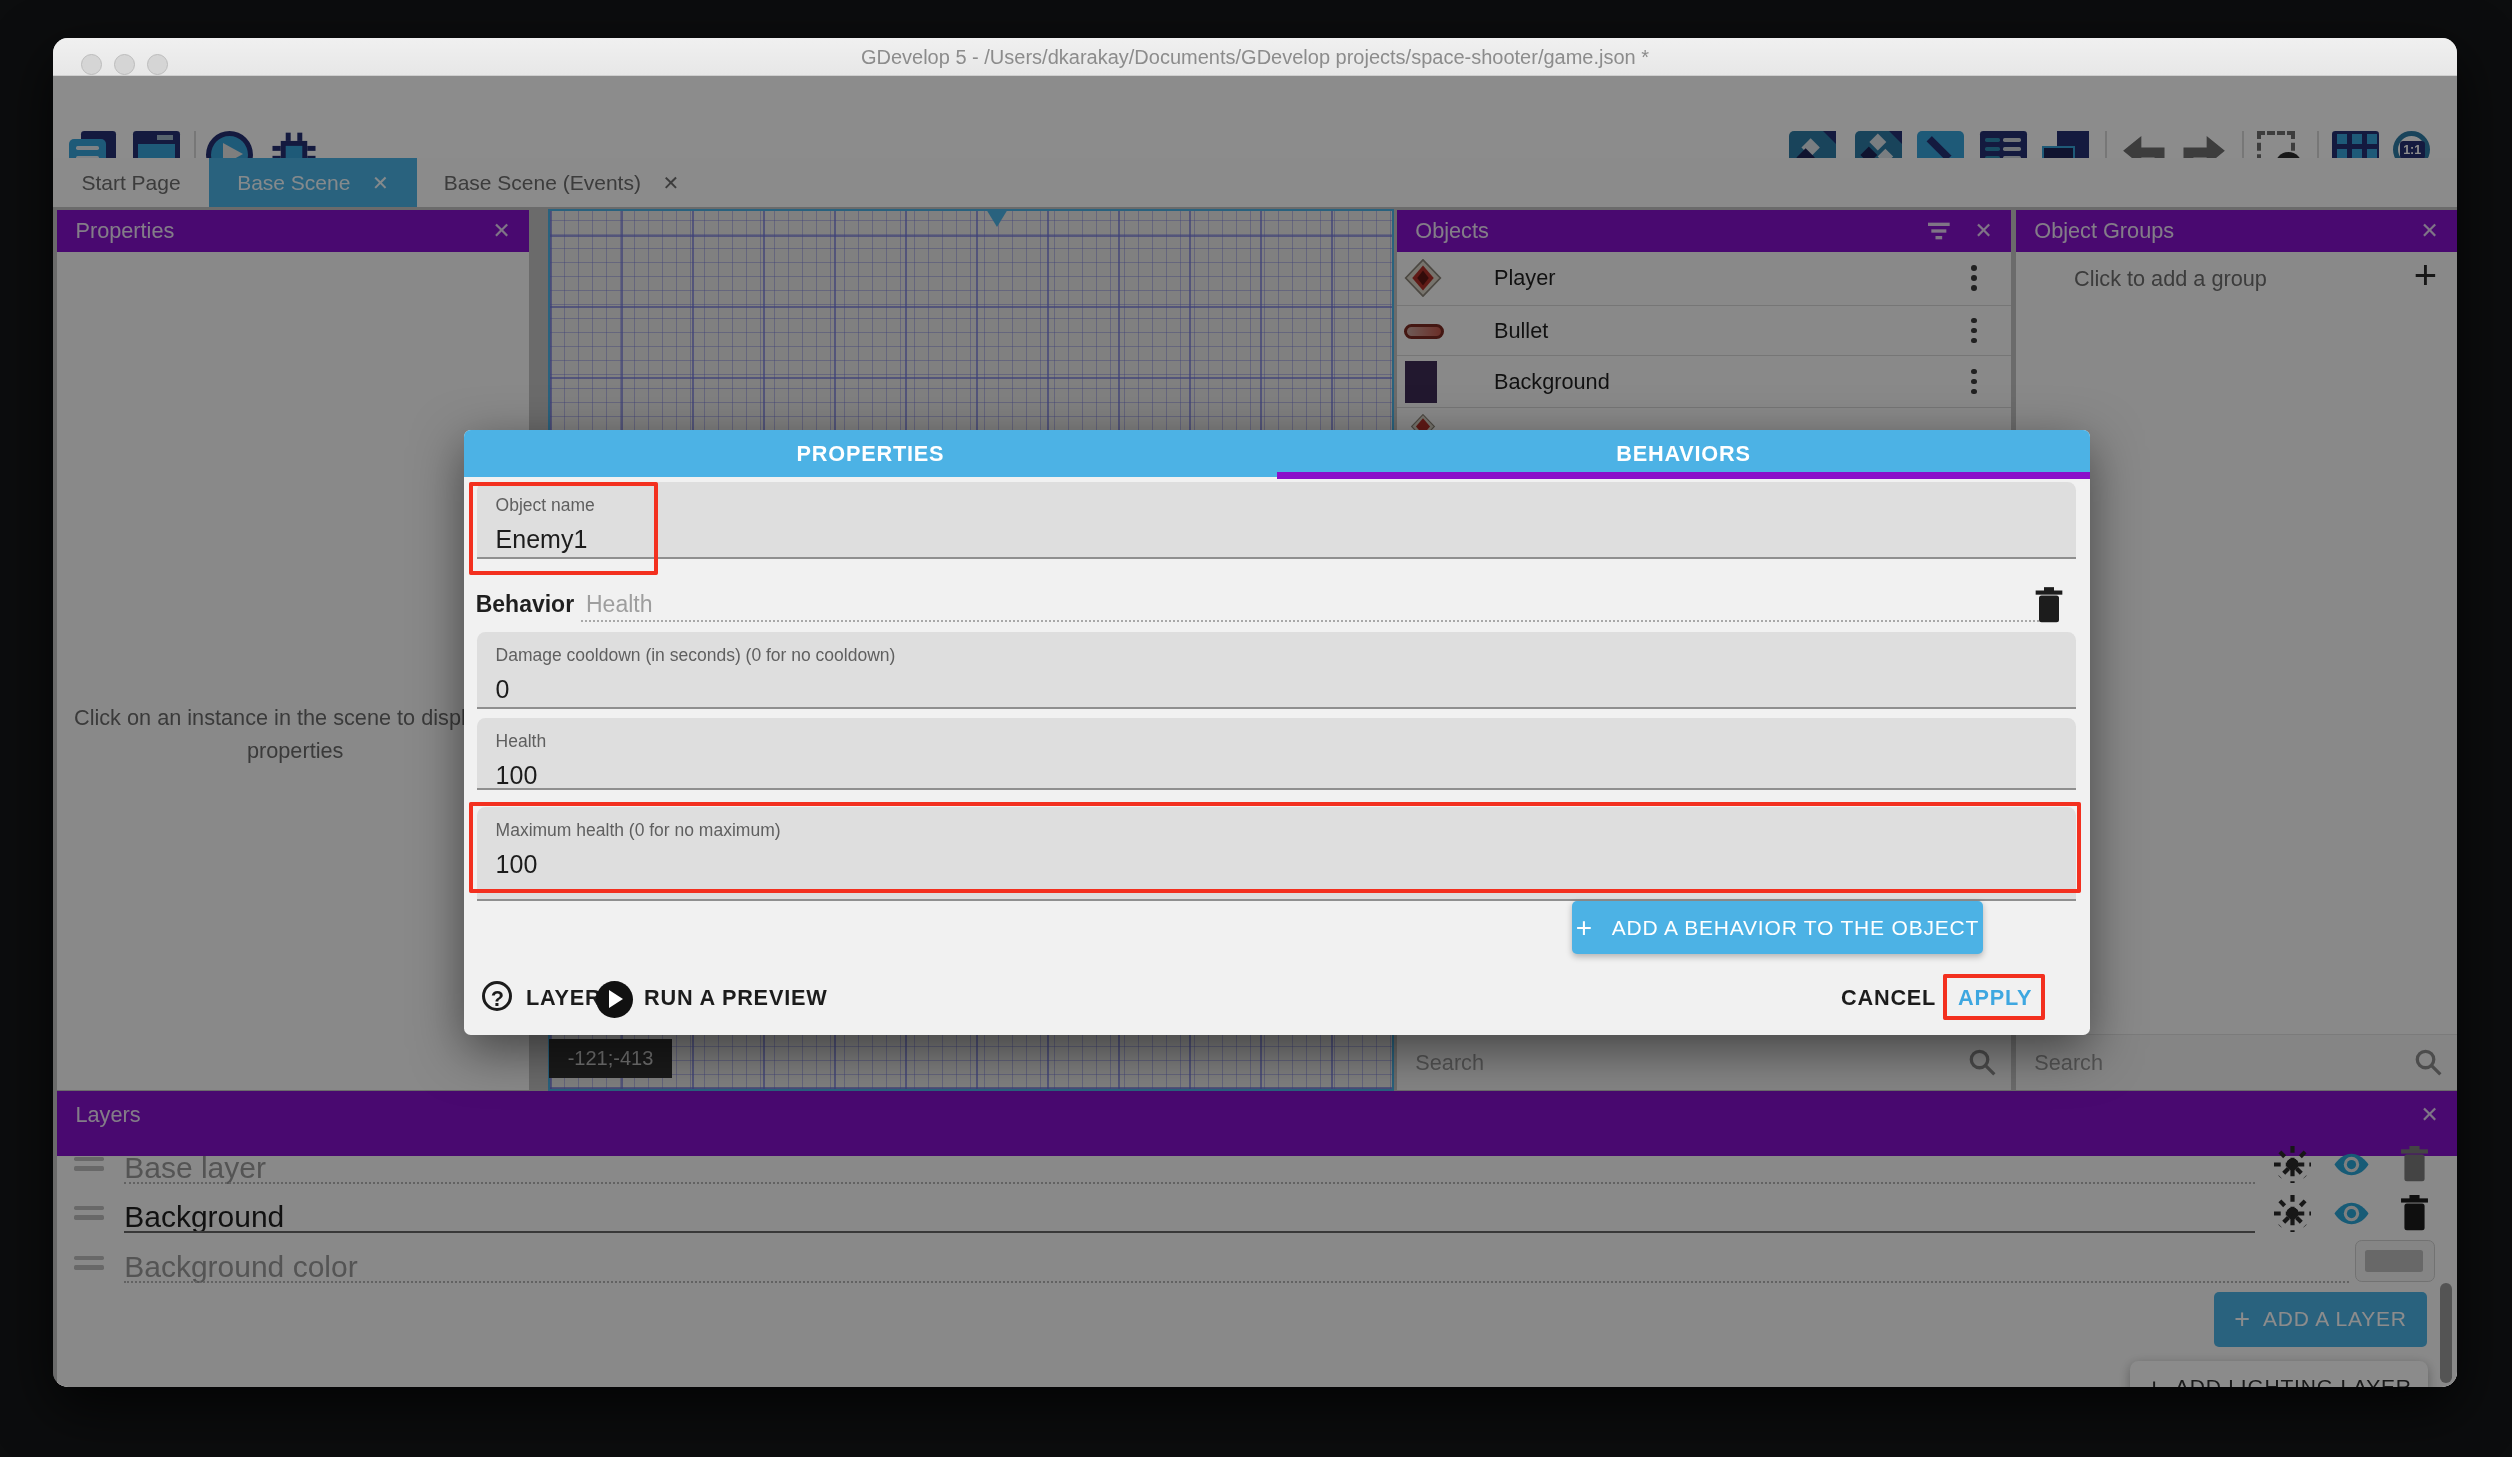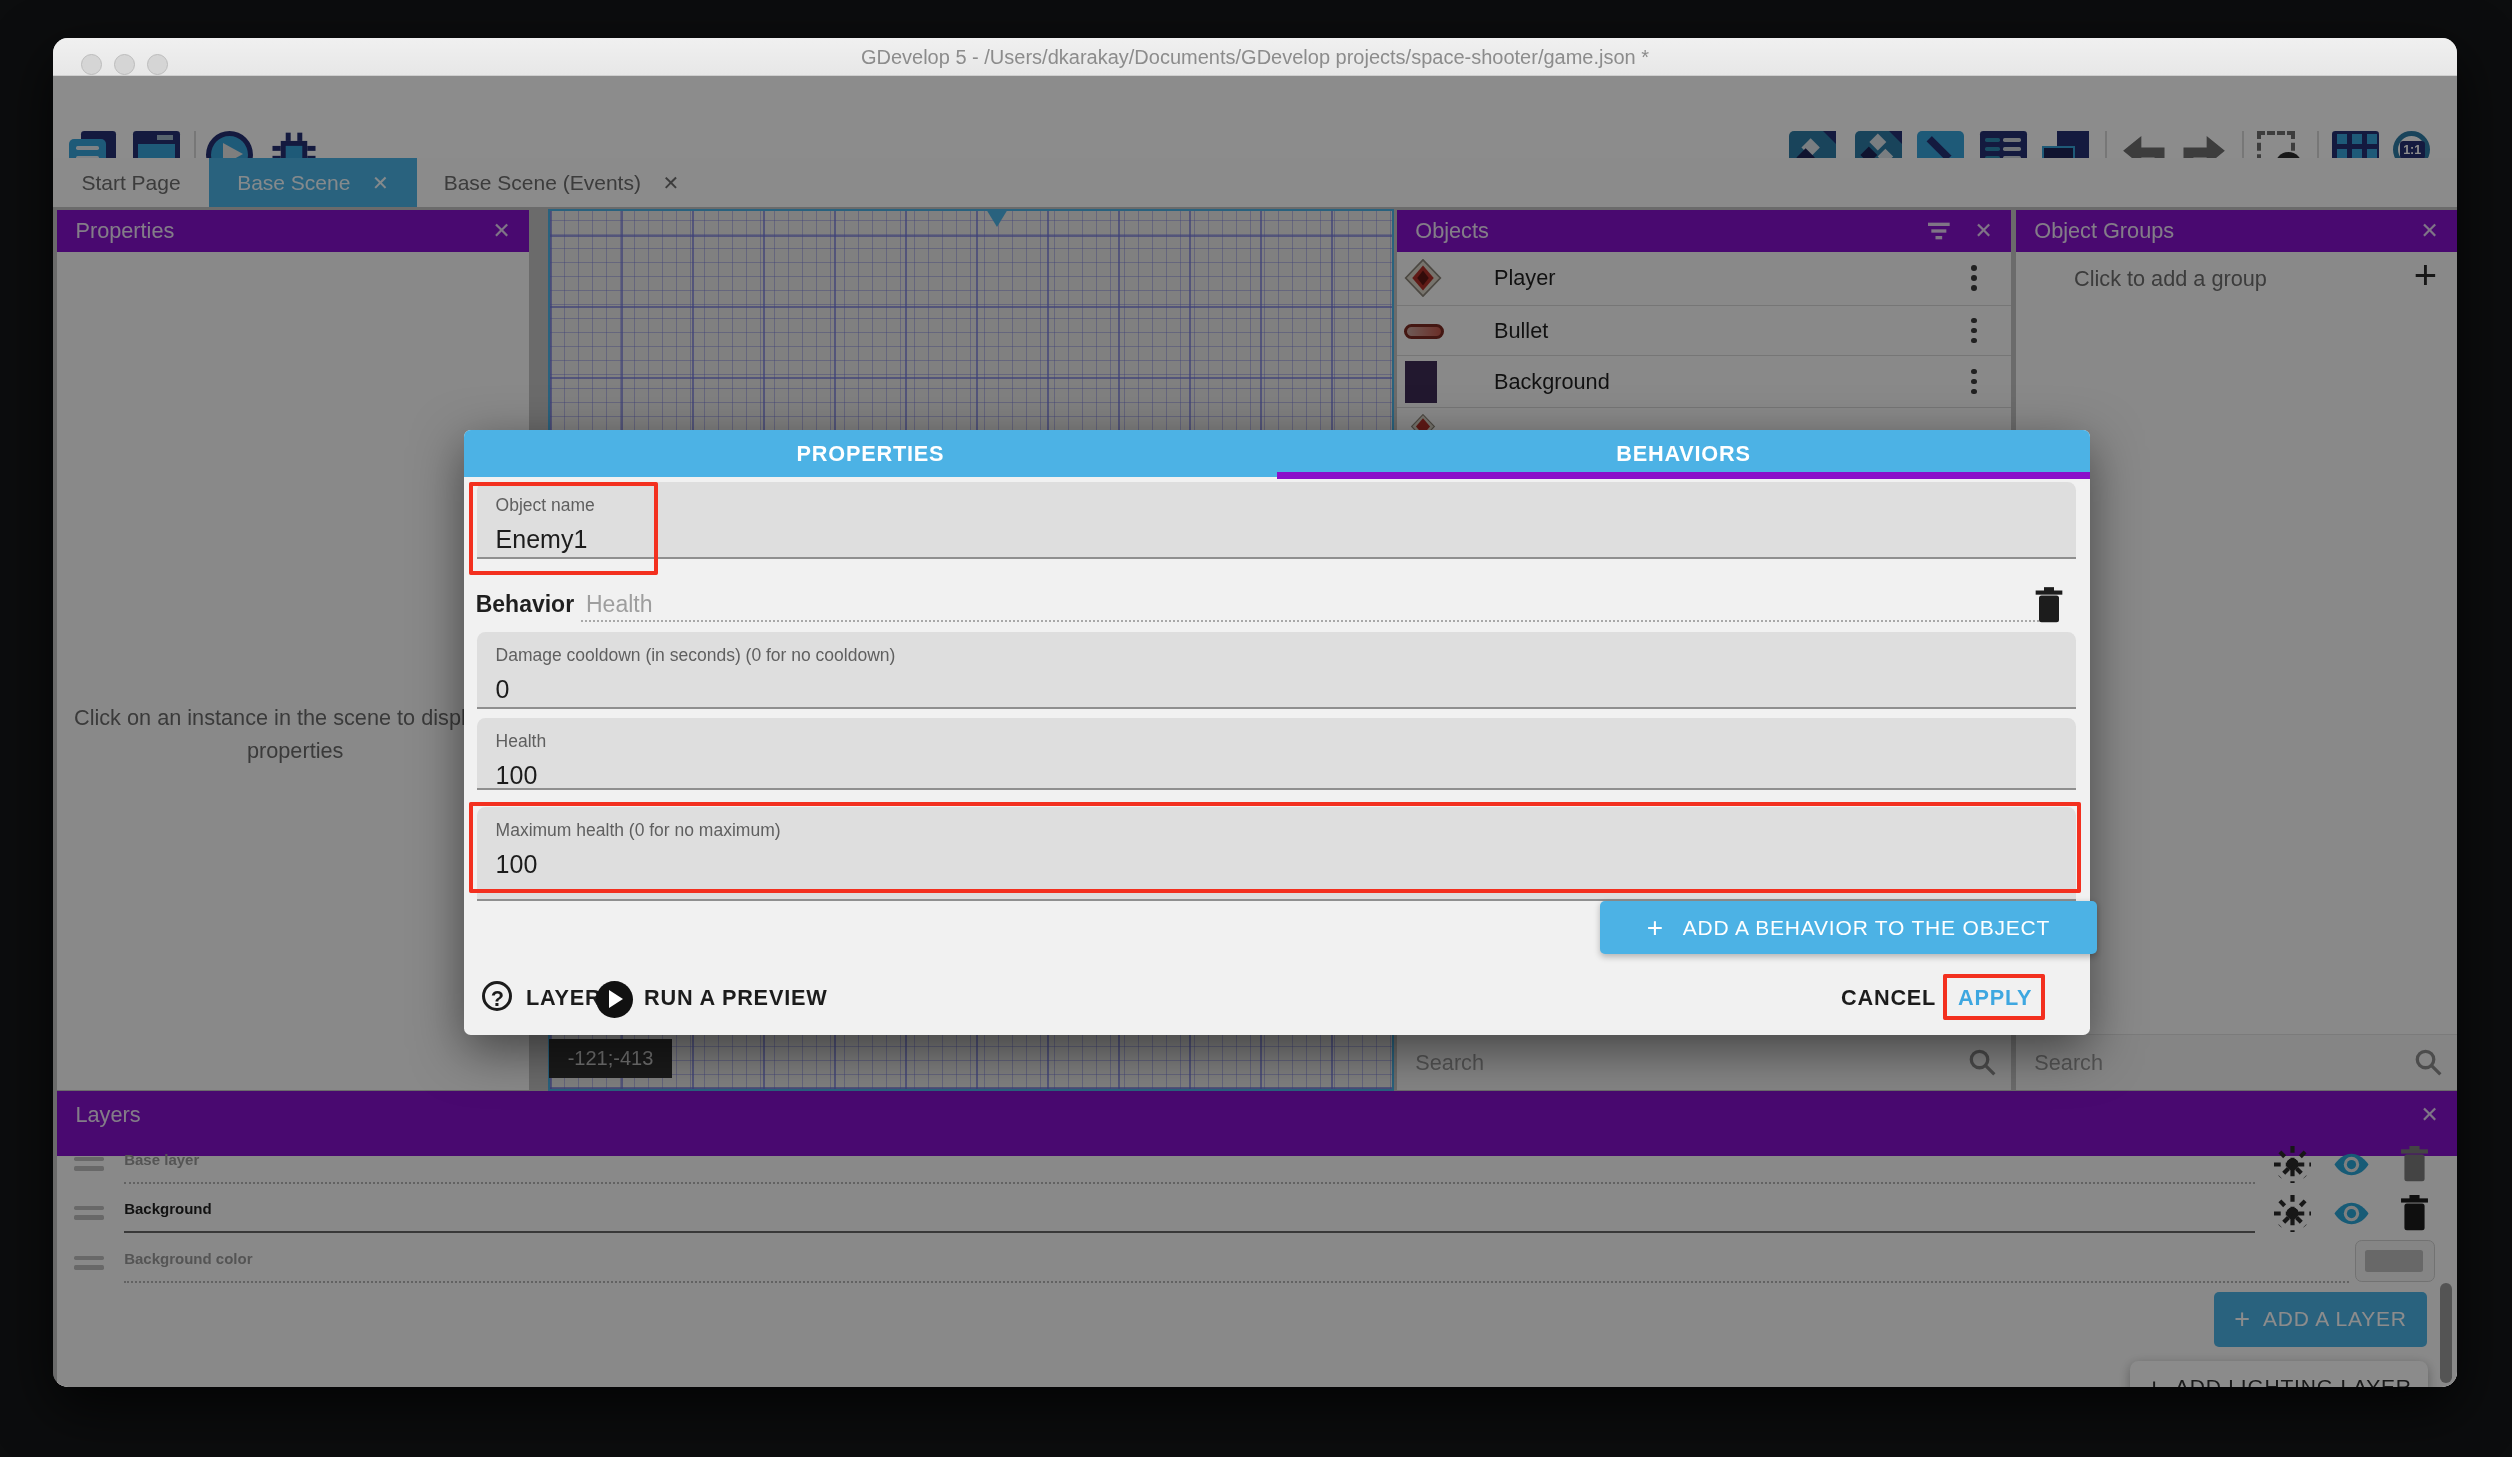--- a/index.html
+++ b/index.html
@@ -71,21 +71,21 @@
                border-top:0.8px solid #e0e0e0; }
   .searchbar input { position:absolute; left:18.3px; top:10px; width:75%; height:35px; border:none; outline:none;
                      background:transparent; font-size:21.7px; color:#333; font-family:"Liberation Sans",sans-serif; }
   .searchbar input::placeholder { color:#9a9a9a; }
   .sicon { position:absolute; right:15px; top:13.3px; }
 
   
   .lrow { position:absolute; left:0; width:100%; height:49px; }
   .lrow .drag { position:absolute; left:16.7px; top:18.3px; width:30px; }
   .lrow .drag i { display:block; height:4.2px; background:#bdbdbd; margin-bottom:5px; border-radius:1.7px; }
-  .lrow .name { position:absolute; left:67px; top:11.7px; font-size:15px; color:#9a9a9a;font-weight:bold; }
+  .lrow .name { position:absolute; left:67px; top:11.7px; font-size:30px; color:#9a9a9a; }
   .lrow .name.dark { color:#1f1f1f; }
   .lrow .uline { position:absolute; left:67px; height:0; }
   .dotted { border-bottom:2.5px dotted #b3b3b3; }
   .solid  { border-bottom:2.5px solid #666; }
   .licon { position:absolute; top:6.7px; width:37px; height:37px; }
 
   .addlayer { position:absolute; left:2161px; top:1254px; width:213px; height:55px; background:#4cb2e5;
               border:none; border-radius:5px; color:#fff; font-size:21px; letter-spacing:0.8px;
               font-family:"Liberation Sans",sans-serif; }
   .lightpop { position:absolute; left:2077px; top:1323px; width:298px; height:58px; background:#fdfdfd;
@@ -453,21 +453,21 @@
     </div>
     <div class="mfield" style="top:288px; height:72px">
       <div class="flabel">Health</div>
       <div class="fvalue">100</div>
     </div>
     <div class="mfield" style="top:377px; height:94px">
       <div class="flabel">Maximum health (0 for no maximum)</div>
       <div class="fvalue">100</div>
     </div>
 
-    <button class="bluebtn" style="left:1136px; top:471px; width:497px; height:53px">
+    <button class="bluebtn" style="left:1108px; top:471px; width:411px; height:53px">
       <span style="font-size:28px; vertical-align:-2.5px">+</span>&nbsp;&nbsp;
       <span>ADD A BEHAVIOR TO THE OBJECT</span>
     </button>
 
     <div class="circle-q">?</div>
     <button class="footbtn" style="left:62px">LAYER</button>
     <div class="circle-play"></div>
     <button class="footbtn" style="left:180px">RUN A PREVIEW</button>
     <button class="footbtn" style="left:1377px">CANCEL</button>
     <button class="footbtn" style="left:1494px; color:#3ea7e0">APPLY</button>

